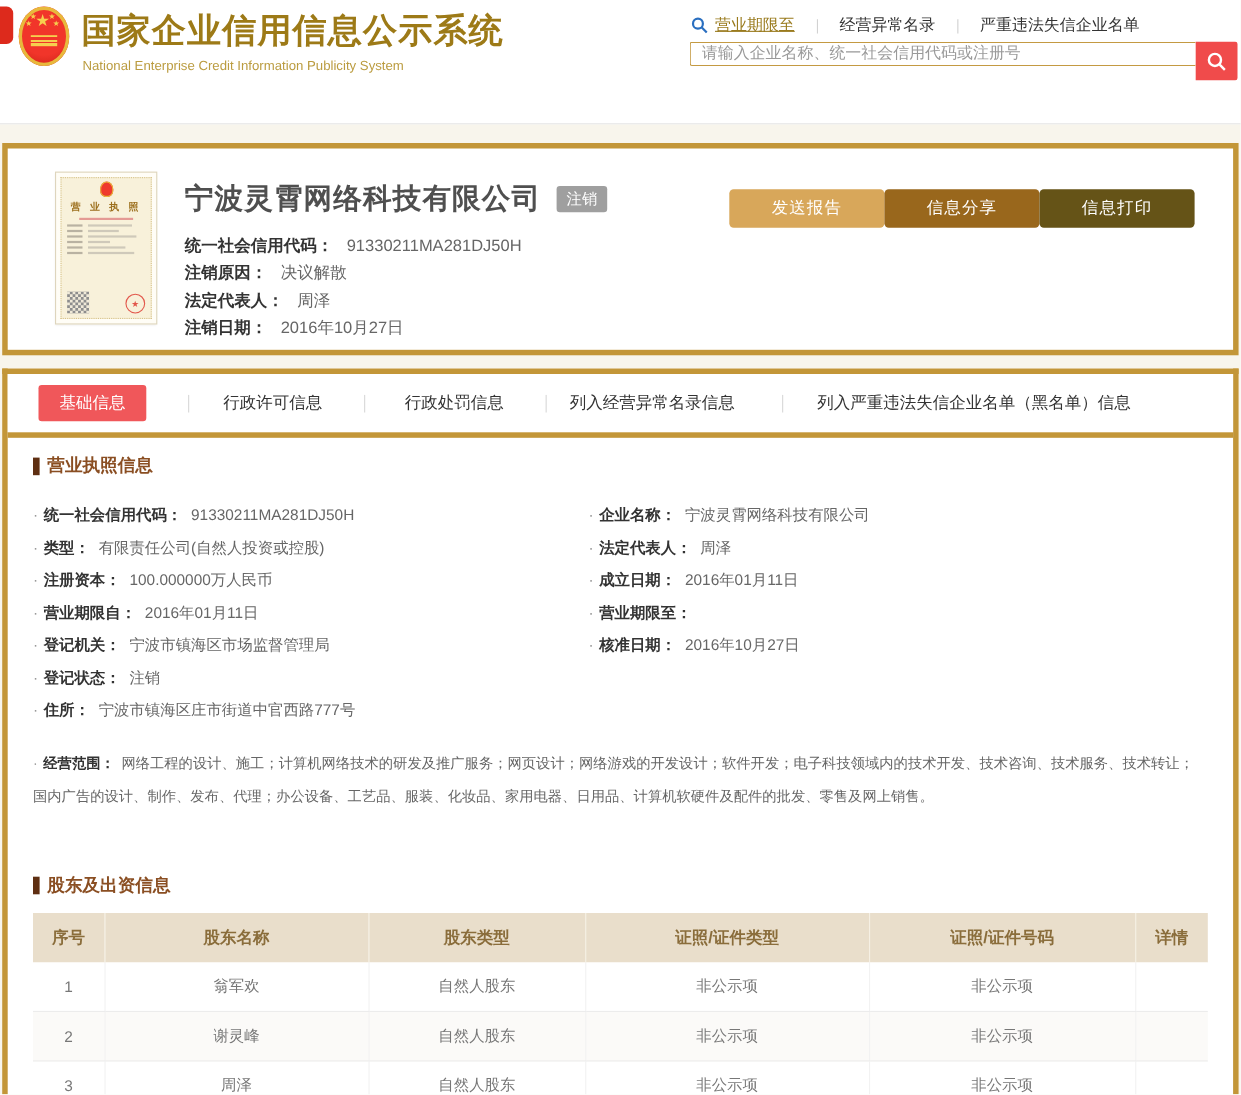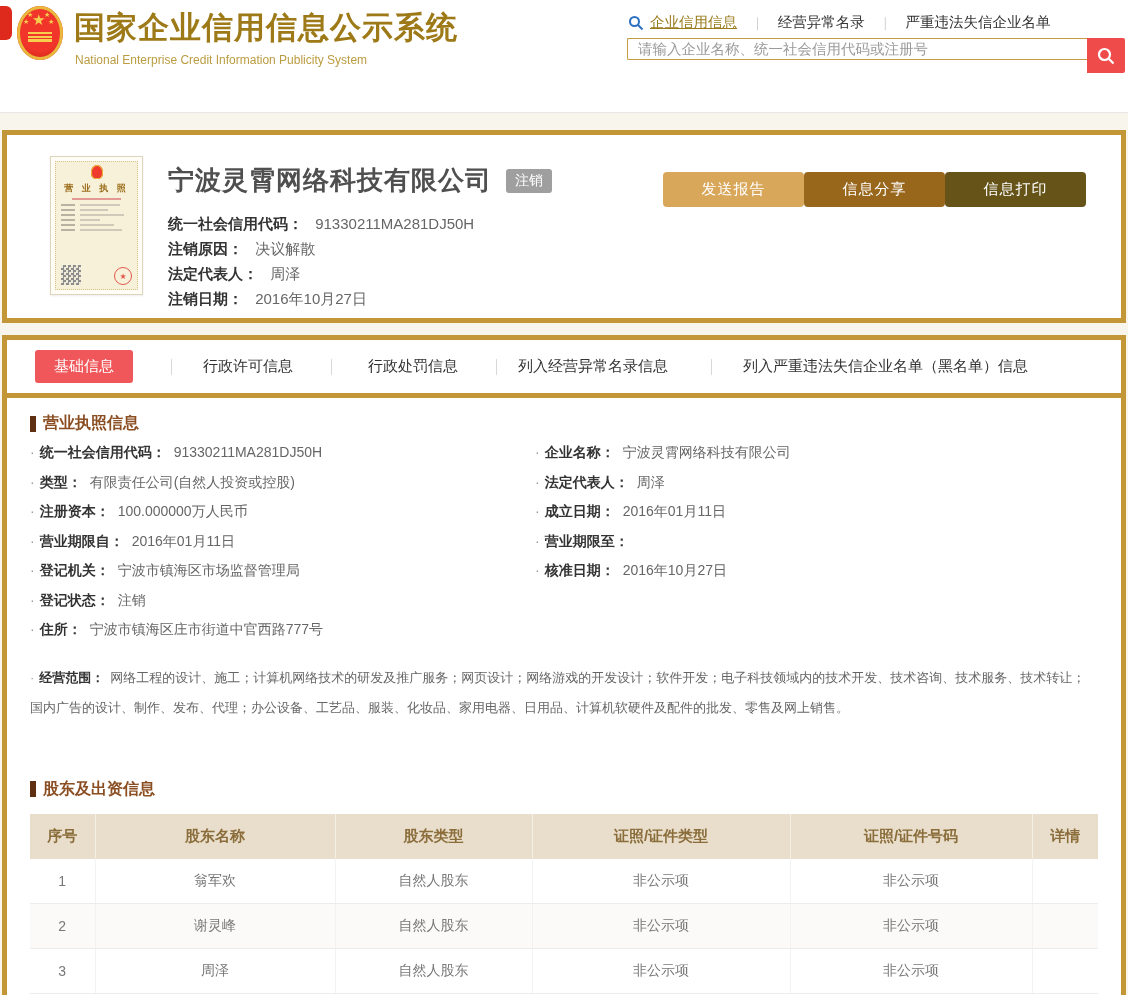--- a/index.html
+++ b/index.html
@@ -68,21 +68,21 @@
   .tabsep { width:1px; height:16px; background:#d8d8d8; }
   .ml38 { margin-left:38px; } .ml31 { margin-left:31px; } .ml36 { margin-left:36px; }
   .ml21 { margin-left:21px; } .ml43 { margin-left:43px; }
   .gold-divider { height:5px; background:#c39638; }
 
   .content { padding:0 23px; }
   .section-title { display:flex; align-items:center; font-size:16px; font-weight:bold; color:#8a4e22; }
   .st1 { margin-top:15px; } .st2 { margin-top:56px; }
   .section-marker { width:6px; height:16px; background:#5f2f12; margin-right:7px; }
 
-  .fields { display:flex; margin-top:4px; }
+  .fields { display:flex; margin-top:20px; }
   .fcol-left { width:505px; } .fcol-right { flex:1; }
   .frow { line-height:29.5px; font-size:14px; white-space:nowrap; }
   .dot { color:#999; margin-right:5px; }
   .flabel { font-weight:bold; color:#333; }
   .fvalue { color:#666; margin-left:8px; }
   .scope { line-height:30px; font-size:13px; margin-top:18px; }
   .scope .flabel { font-weight:bold; color:#333; }
   .scope .fvalue { color:#666; margin-left:6px; }
 
   table.sh { width:1068px; margin-top:14px; border-collapse:collapse; table-layout:fixed; }
@@ -109,21 +109,21 @@
       <div class="gate"></div>
     </div>
     <div class="site-title">国家企业信用信息公示系统</div>
     <div class="site-sub">National Enterprise Credit Information Publicity System</div>
 
     <div class="topnav">
       <svg class="mag" viewBox="0 0 16 16">
           <circle cx="6.5" cy="6.5" r="4.5" fill="none" stroke="#2a6fc0" stroke-width="2"></circle>
           <line x1="10" y1="10" x2="14.5" y2="14.5" stroke="#2a6fc0" stroke-width="2"></line>
         </svg>
-      <a href="#" class="active-link">企业信用信息</a>
+      <a href="#" class="active-link">营业期限至</a>
       <span class="vsep">｜</span>
       <a href="#">经营异常名录</a>
       <span class="vsep">｜</span>
       <a href="#">严重违法失信企业名单</a>
     </div>
 
     <div class="searchbar">
       <input type="text" placeholder="请输入企业名称、统一社会信用代码或注册号" style="">
       <button class="search-btn">
         <svg width="20" height="20" viewBox="0 0 20 20">

